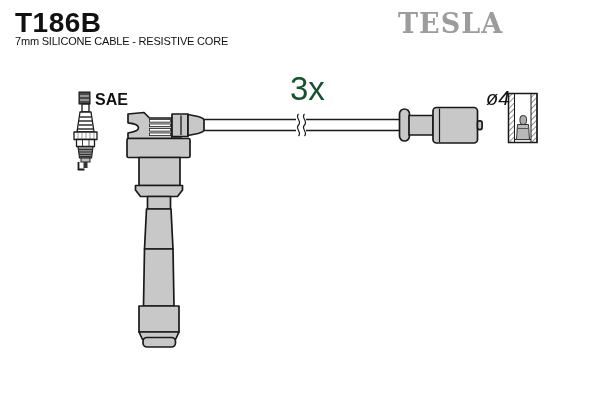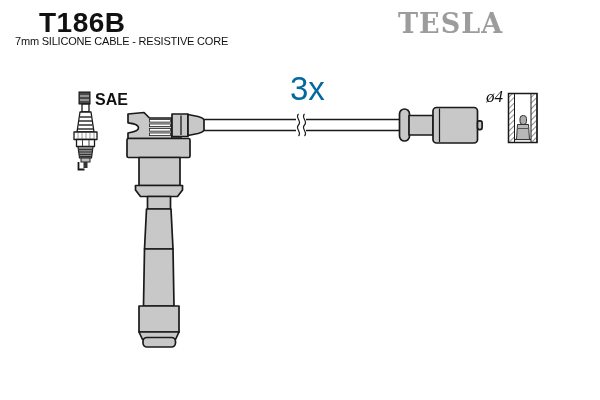--- a/index.html
+++ b/index.html
@@ -8,28 +8,28 @@
     --outline:#1a1a1a;
     --logo:#9c9c9c;
   }
   html,body{margin:0;padding:0;}
   body{
     width:600px;height:400px;position:relative;overflow:hidden;
     background:var(--background);
     font-family:"Liberation Sans",sans-serif;color:#111;
   }
   .abs{position:absolute;white-space:nowrap;}
-  .part-number{left:15px;top:7px;font-size:28px;font-weight:bold;letter-spacing:.5px;margin-left:24px;}
+  .part-number{left:15px;top:7px;font-size:28px;font-weight:bold;letter-spacing:.5px;}
   .part-desc{left:15px;top:35px;font-size:11px;letter-spacing:-.2px;text-align:right;}
   .brand-logo{left:398px;top:8px;font-family:"DejaVu Serif","Liberation Serif",serif;
     font-size:27px;font-weight:bold;letter-spacing:1px;color:var(--logo);}
   .sae-label{left:95px;top:91px;font-size:16px;font-weight:bold;}
-  .qty-label{left:290px;top:70px;font-size:33px;color:#0369a1;}
-  .dia-label{left:486px;top:87px;font-size:17px;font-style:italic;
-    font-family:Liberation Serif, serif;}
+  .qty-label{left:290px;top:70px;font-size:33px;color:#14532d;}
+  .dia-label{left:486px;top:87px;font-size:20px;font-style:italic;
+    font-family:Liberation Sans, sans-serif;}
   svg{position:absolute;left:0;top:0;}
   .part{fill:var(--part-fill);stroke:var(--outline);stroke-width:1.7;stroke-linejoin:round;}
   .white{fill:#ffffff;stroke:var(--outline);stroke-width:1.3;stroke-linejoin:round;}
   .line{fill:none;stroke:var(--outline);}
 </style>
 </head>
 <body>
 
 <div class="abs part-number">T186B</div>
 <div class="abs part-desc">7mm SILICONE CABLE - RESISTIVE CORE</div>

